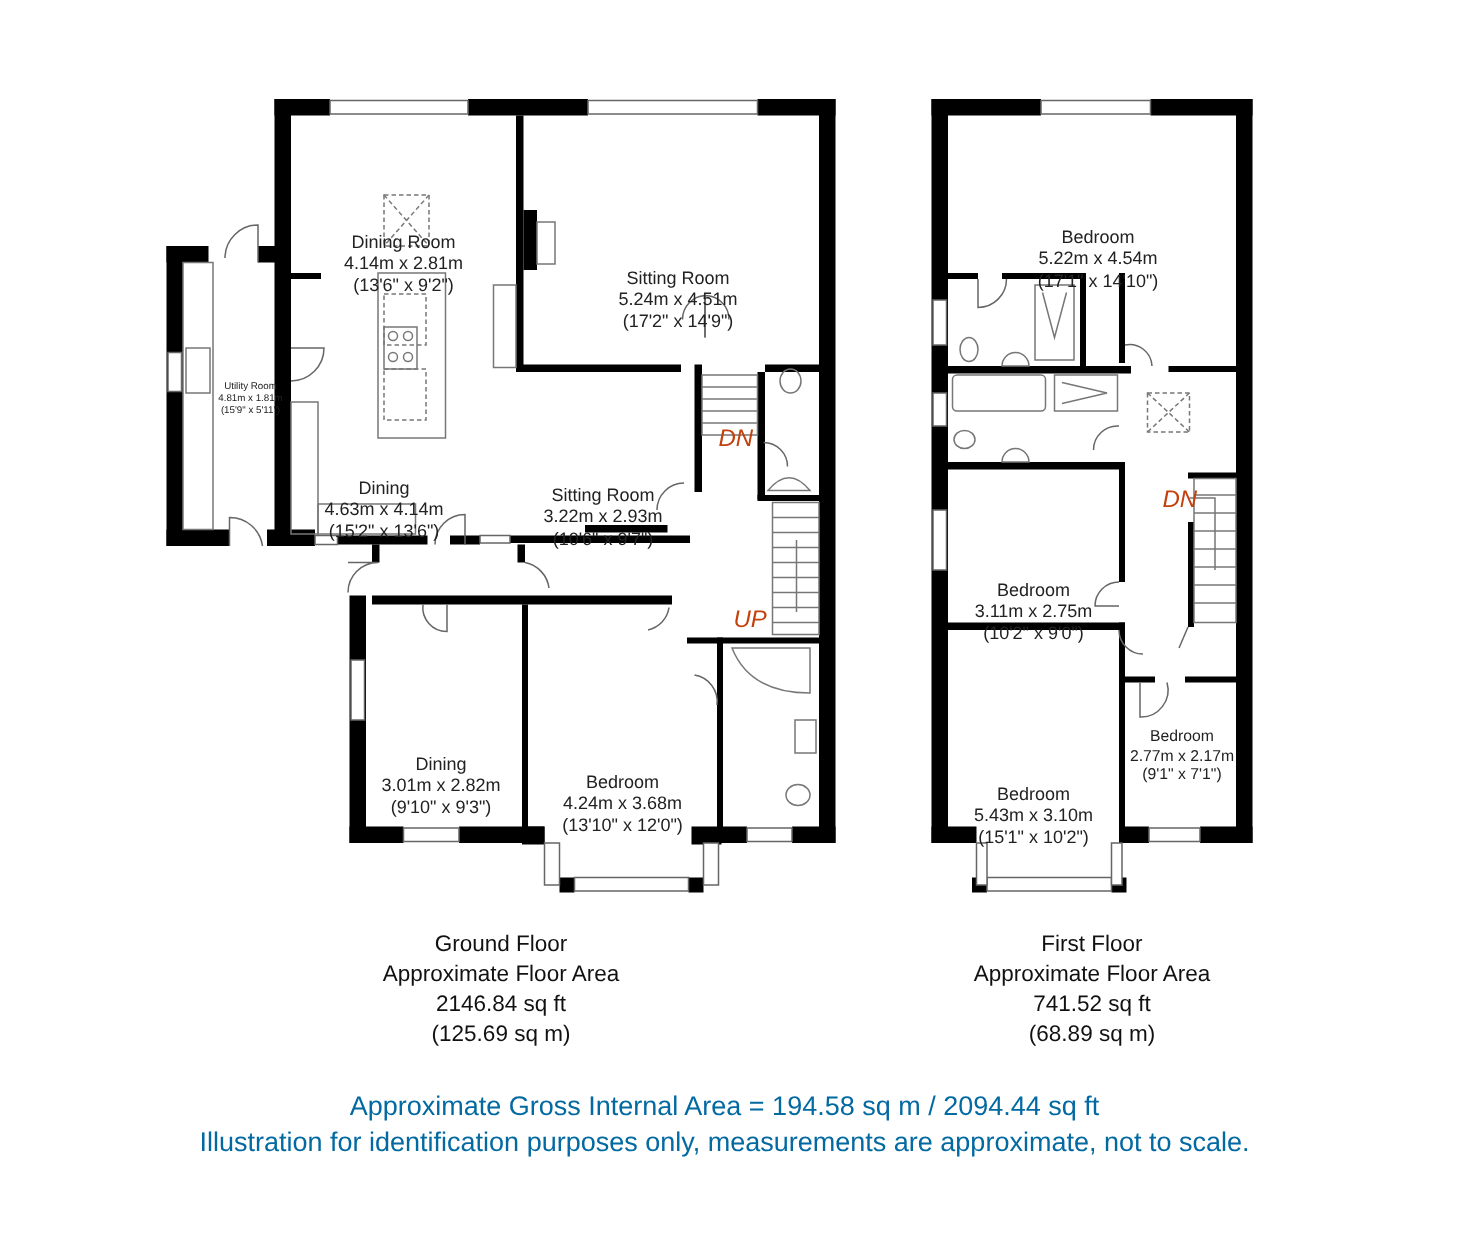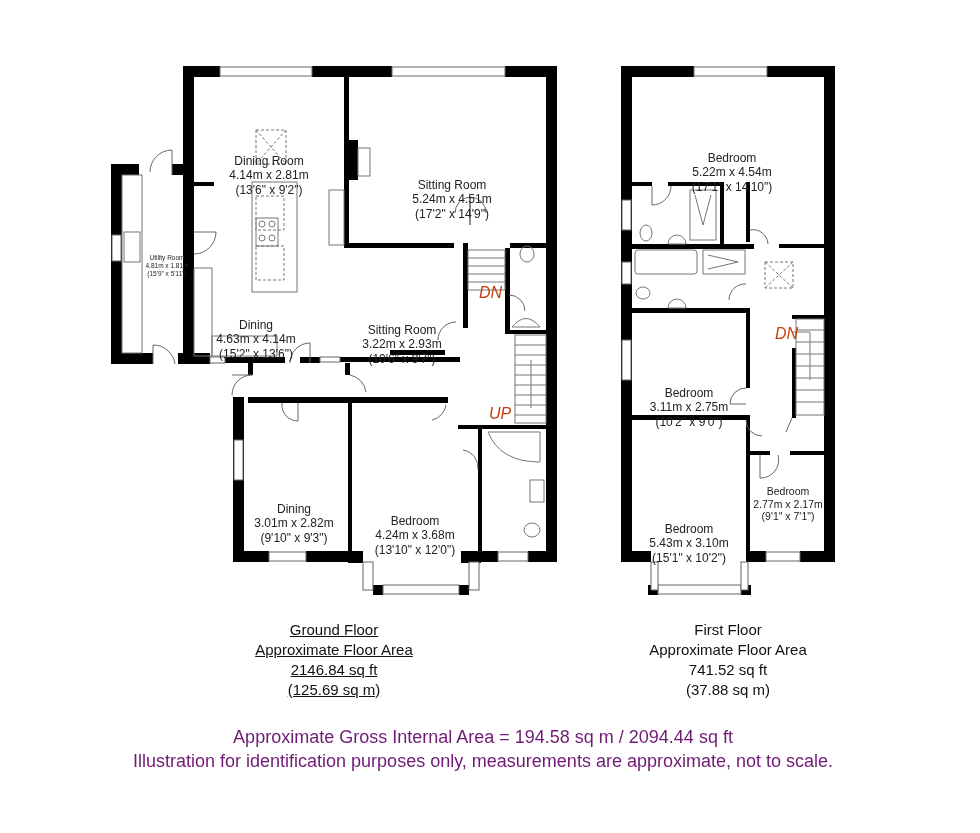--- a/index.html
+++ b/index.html
@@ -6,21 +6,21 @@
   body { width:980px; height:833px; position:relative; overflow:hidden; font-family:"Liberation Sans", sans-serif; color:#111; }
   #plan { position:absolute; left:0; top:0; }
   .lbl { position:absolute; text-align:center; transform:translateX(-50%); white-space:nowrap; line-height:1.2; color:#222; }
   .lbl span { display:block; }
   .lbl.md { font-size:12px;margin-top:44px; }
   .lbl.sm { font-size:10.5px; }
   .lbl.xs { font-size:6.5px; line-height:1.25; }
   .tag { position:absolute; font-size:16px; color:#c2410c;font-style:italic; }
   .floor-caption { position:absolute; text-align:center; transform:translateX(-50%); font-size:15px; line-height:20px; color:#111; }
   .floor-caption span { display:block; }
-  .footer { position:absolute; left:0; width:966px; text-align:center; font-size:18px; line-height:24px; color:#701a75; }
+  .footer { position:absolute; left:0; width:966px; text-align:center; font-size:18px; line-height:24px; color:#0369a1; }
 </style>
 </head>
 <body>
 
 <svg id="plan" width="980" height="833" viewBox="0 0 980 833" xmlns="http://www.w3.org/2000/svg">
   <g fill="none" stroke="#555" stroke-width="1">
 
     <g fill="#000" stroke="none">
 
       <rect x="183" y="66" width="37" height="11"></rect>
@@ -277,27 +277,27 @@
   <span>5.43m x 3.10m</span>
   <span>(15'1" x 10'2")</span>
 </div>
 <div class="lbl sm" style="left:788px; top:485px;">
   <span>Bedroom</span>
   <span>2.77m x 2.17m</span>
   <span>(9'1" x 7'1")</span>
 </div>
 <div class="tag" style="left:775px; top:325px;">DN</div>
 
-<div class="floor-caption" style="left:334px; top:620px;text-decoration:underline;">
+<div class="floor-caption" style="left:334px; top:620px;">
   <span>Ground Floor</span>
   <span>Approximate Floor Area</span>
   <span>2146.84 sq ft</span>
   <span>(125.69 sq m)</span>
 </div>
 <div class="floor-caption" style="left:728px; top:620px;">
   <span>First Floor</span>
   <span>Approximate Floor Area</span>
   <span>741.52 sq ft</span>
-  <span>(37.88 sq m)</span>
+  <span>(68.89 sq m)</span>
 </div>
 
 <div class="footer" style="top:725px;">Approximate Gross Internal Area = 194.58 sq m / 2094.44 sq ft</div>
 <div class="footer" style="top:749px;text-align:center;">Illustration for identification purposes only, measurements are approximate, not to scale.</div>
 
 </body></html>

